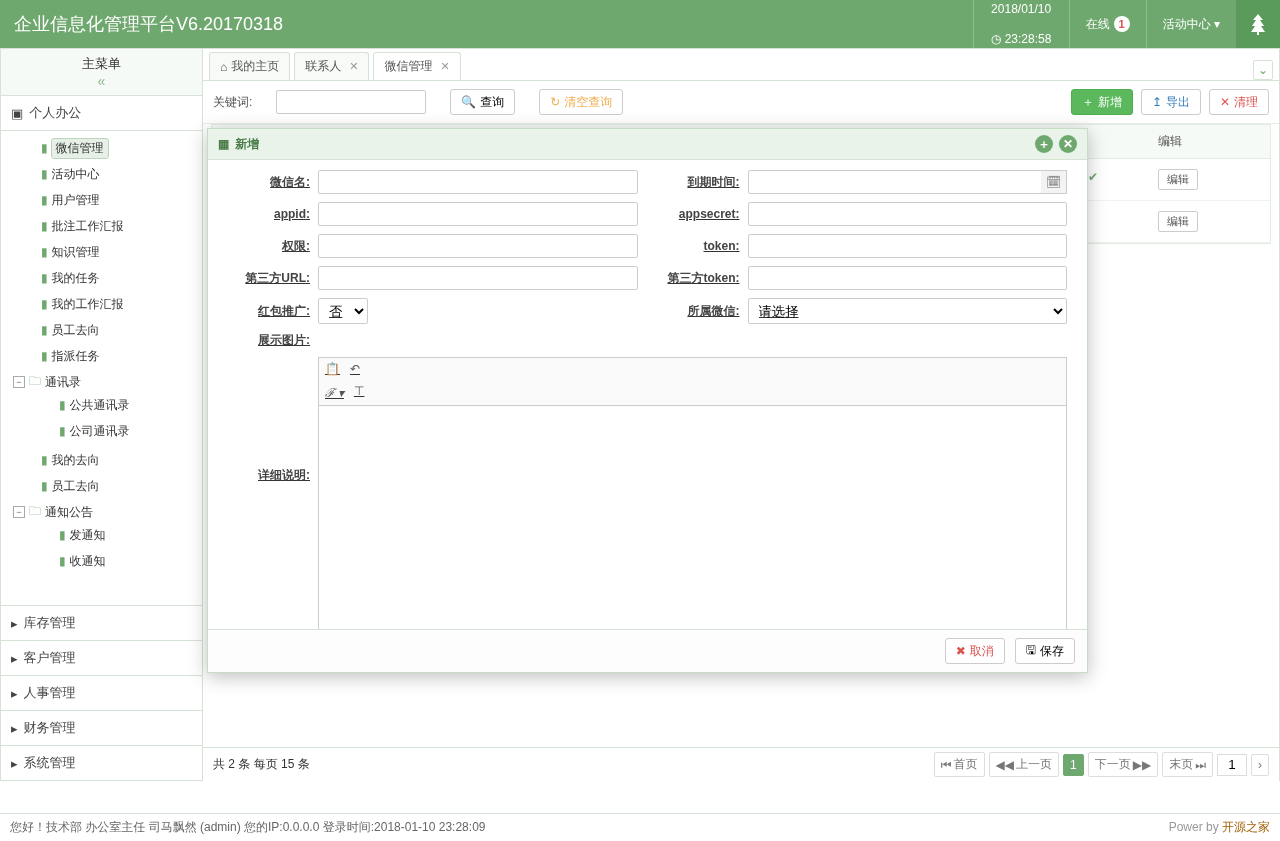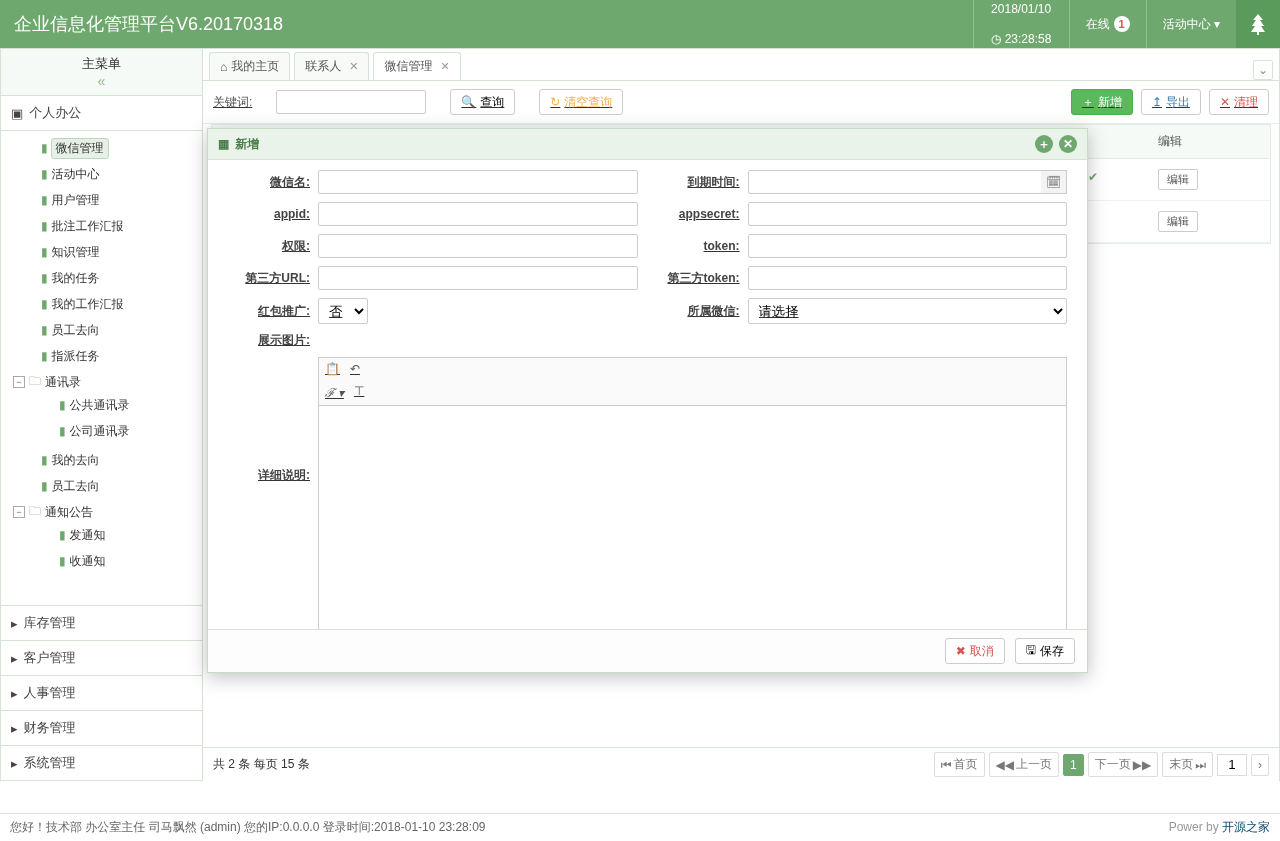--- a/index.html
+++ b/index.html
@@ -26,37 +26,37 @@
 .tree .exp{display:inline-flex;align-items:center;justify-content:center;width:12px;height:12px;border:1px solid #aaa;font-size:9px;line-height:1;color:#666;background:#fff;}
 .tree .ficon{color:#6fa86f;font-size:12px;}
 .tree .dicon{color:#6fa86f;font-size:12px;}
 .tree .selected{background:#e6f0e6;outline:1px solid #bcd6bc;border-radius:2px;padding:1px 4px;}
 .content{flex:1;display:flex;flex-direction:column;border-top:1px solid #d6e2d6;border-right:1px solid #d6e2d6;position:relative;}
 .tabs{display:flex;align-items:flex-end;height:32px;padding:0 6px;border-bottom:1px solid #d6e2d6;background:#fff;position:relative;}
 .tab{display:flex;align-items:center;gap:4px;padding:5px 10px;border:1px solid #d6e2d6;border-bottom:none;margin-right:4px;border-radius:3px 3px 0 0;background:#f7faf7;font-size:12px;cursor:pointer;color:#555;}
 .tab.active{background:#fff;}
 .tab .x{color:#999;font-size:11px;margin-left:4px;}
 .tab-extra{margin-left:auto;border:1px solid #d6e2d6;border-radius:2px;width:20px;height:20px;display:flex;align-items:center;justify-content:center;color:#6fa86f;cursor:pointer;}
-.toolbar{display:flex;align-items:center;gap:24px;padding:8px 10px;border-bottom:1px solid #e8efe8;text-decoration:underline;}
+.toolbar{display:flex;align-items:center;gap:24px;padding:8px 10px;border-bottom:1px solid #e8efe8;}
 .toolbar .kw-label{color:#555;}
 .toolbar input[type=text]{height:24px;border:1px solid #ccc;border-radius:2px;width:150px;padding:0 6px;}
 .btn{display:inline-flex;align-items:center;gap:4px;border:1px solid #ccc;background:#fff;height:26px;padding:0 10px;border-radius:3px;cursor:pointer;font-size:12px;}
 .btn.green{background:#5cb85c;border-color:#4cae4c;color:#fff;}
 .btn.orange-o{color:#f0ad4e;}
 .btn.blue-o{color:#337ab7;}
 .btn.red-o{color:#d9534f;}
 .toolbar .right{margin-left:auto;display:flex;gap:8px;}
 .grid{border:1px solid #e3ece3;margin:0 8px;}
 .grid-header{display:flex;background:#f6faf6;border-bottom:1px solid #e3ece3;}
 .gh-cell{padding:8px 8px;color:#555;position:relative;}
 .sort-ind{position:absolute;right:6px;top:50%;transform:translateY(-50%);color:#bbb;font-size:9px;display:flex;flex-direction:column;line-height:7px;}
 .grid-row{display:flex;border-bottom:1px solid #eef3ee;padding:6px 0;}
 .grid-row .cell{padding:4px 8px;color:#444;}
 .c-id{width:70px;}.c-name{width:120px;}.c-appid{width:165px;}.c-token{width:215px;}.c-exp{width:118px;}.c-detail{width:130px;}.c-status{width:120px;}.c-edit{width:90px;}
-.link{color:#0c4a6e;cursor:pointer;}
+.link{color:#a16207;cursor:pointer;}
 .gray-link{color:#888;}
 .mini-btn{border:1px solid #ccc;padding:2px 8px;border-radius:2px;color:#555;background:#fff;cursor:pointer;font-size:11px;}
 .check{color:#6fa86f;margin-left:2px;}
 .content-footer{border-top:1px solid #d6e2d6;display:flex;align-items:center;padding:6px 10px;height:34px;position:absolute;bottom:0;left:0;right:0;background:#fff;}
 .pager{margin-left:auto;display:flex;align-items:center;gap:4px;color:#777;}
 .pager .pbtn{border:1px solid #ddd;padding:3px 6px;border-radius:2px;display:flex;align-items:center;gap:2px;cursor:pointer;background:#fff;}
 .pager .pcurrent{background:#6fa86f;color:#fff;border-color:#6fa86f;}
 .pager input{width:30px;height:22px;border:1px solid #ddd;text-align:center;}
 .footer{height:28px;border-top:1px solid #d6e2d6;display:flex;align-items:center;padding:0 10px;font-size:12px;color:#666;position:absolute;bottom:0;left:0;right:0;background:#fff;}
 .footer .power{margin-left:auto;color:#999;}

